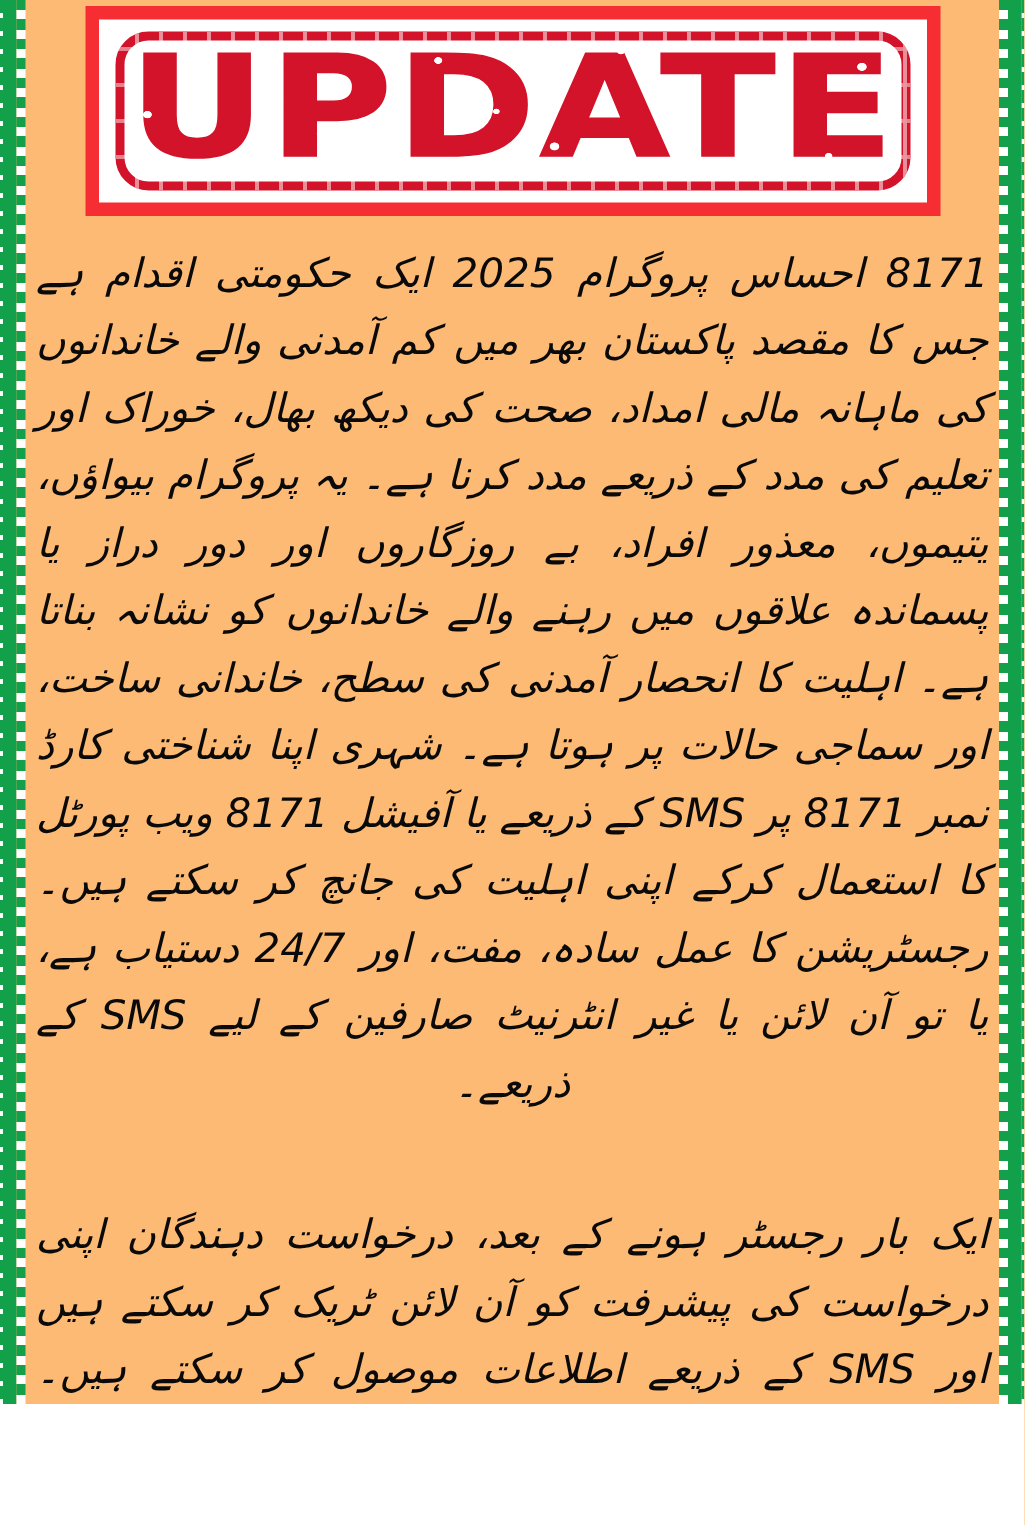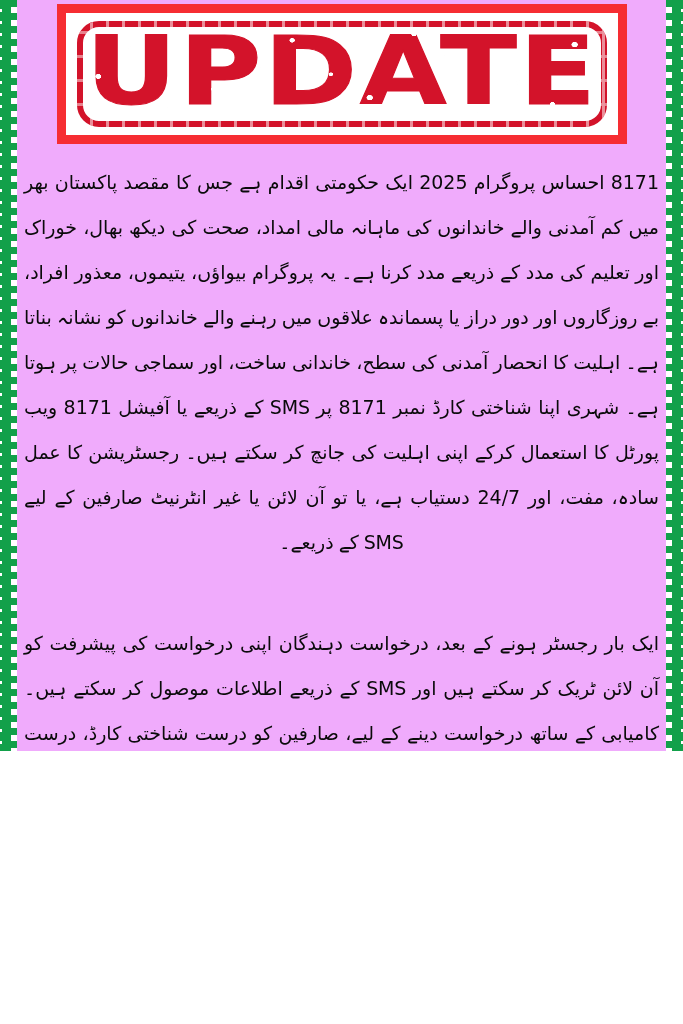--- a/index.html
+++ b/index.html
@@ -11,22 +11,22 @@
     height: 1024px;
     background: #ffffff;
     font-family: "DejaVu Sans", sans-serif;
     overflow: hidden;
     position: relative;
   }
 
   #page {
     position: relative;
     width: 683px;
-    height: 751px;
-    background: #f0abfc;
+    height: 936px;
+    background: #fdba74;
     overflow: hidden;
   }
 
   
   .side-border {
     position: absolute;
     top: 0;
     height: 1024px;
     width: 17px;
     z-index: 5;
@@ -169,25 +169,26 @@
     right: 24px;
     top: 160px;
     z-index: 2;
   }
   .para {
     direction: rtl;
     text-align: justify;
     text-align-last: center;
     color: #0a0a0a;
     font-family: "DejaVu Sans", sans-serif;
-    font-size: 19px;
+    font-size: 27px;
     line-height: 45px;
     letter-spacing: -0.2px;
     word-spacing: -1px;
     margin: 0;
+    font-style: italic;
   }
   .para + .para { margin-top: 56px; }
 </style>
 </head>
 <body>
 
 <div id="page">
 
   <div class="side-border left">
     <div class="hairline"></div>

